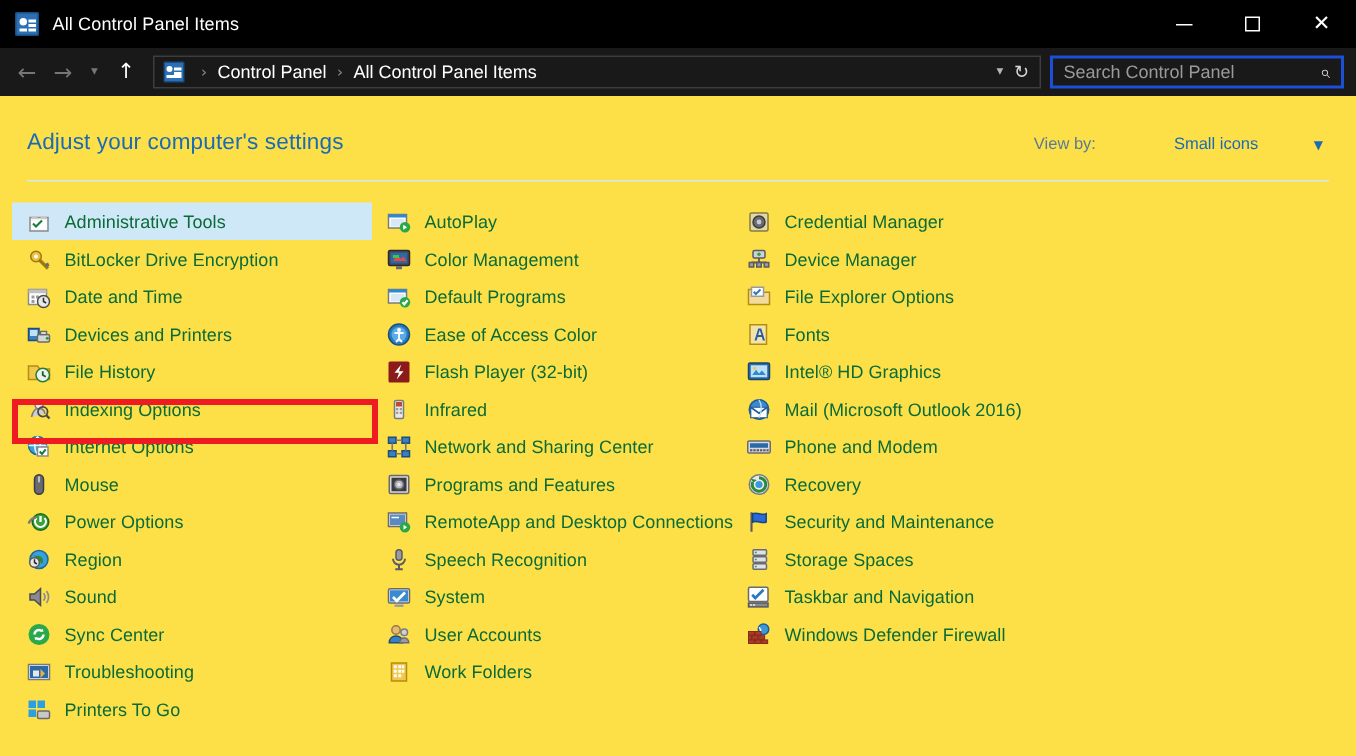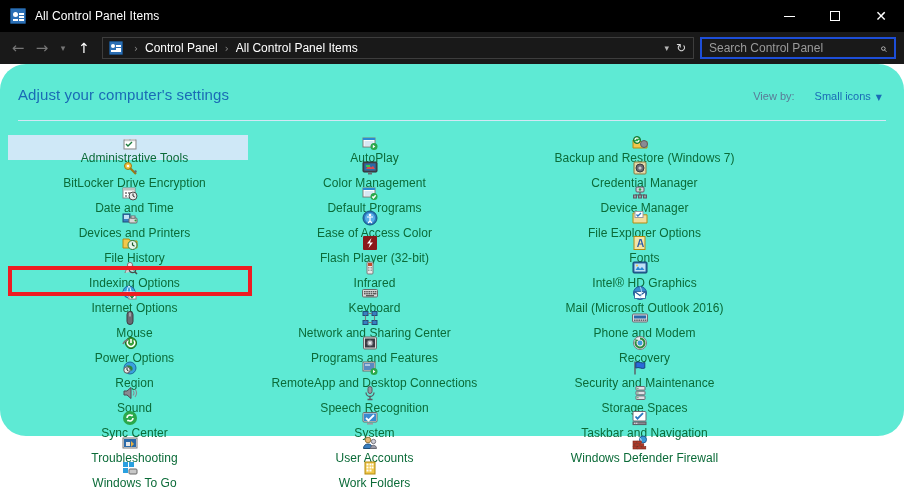--- a/index.html
+++ b/index.html
@@ -101,31 +101,31 @@
     color: #ffffff; font-size: 12px; font-family: "Liberation Sans", sans-serif;
     min-width: 0;
   }
   .search-input::placeholder { color: #9a9a9a; opacity: 1; }
   .search-icon {
     color: #d8d8d8; font-size: 12px; padding: 0 3px;
     font-family: "DejaVu Sans", sans-serif; transform: scaleX(-1);
   }
 
   
-  .content { background: #5eead4; height: 372px; position: relative; border-radius: 26px; }
+  .content { background: #fde047; height: 440px; position: relative; }
 
   .header-row {
     display: flex; align-items: baseline;
     padding: 22px 22px 0 18px;
   }
   .page-title {
     color: #1a6bb5; font-size: 15px; letter-spacing: .1px;
   }
   .viewby {
-    margin-left: auto; display: flex; align-items: baseline;
+    margin-left: auto; display: flex; align-items: baseline; gap: 32px;
   }
   .viewby-label { color: #5a7a96; font-size: 11px; margin-right: 8px; }
   .viewby-value { color: #1a6bb5; font-size: 11px; padding-left: 12px; }
   .viewby-caret {
     color: #1a6bb5; font-size: 8px; margin-left: 5px;
     font-family: "DejaVu Sans", sans-serif;
   }
 
   .divider {
     height: 1px; background: #d3e7f5;
@@ -133,21 +133,21 @@
   }
 
   .columns {
     display: flex; padding: 14px 0 0 8px; position: relative;
   }
   .col { width: 240px; flex: none; }
   .col.wide { width: 300px; }
 
   .cp-item {
     display: flex; align-items: center;
-    height: 25px; padding-left: 10px; padding-right: 6px; flex-direction: column;
+    height: 25px; padding-left: 10px; padding-right: 6px;
   }
   .cp-item.selected { background: #cfe8f7; }
   .cp-label {
     color: #0b6b38; font-size: 12px; white-space: nowrap;
     margin-left: 9px; letter-spacing: .05px;
   }
   .cp-icon {
     width: 16px; height: 16px; flex: none; position: relative;
     font-size: 13px; line-height: 16px; text-align: center;
     font-family: "DejaVu Sans", sans-serif;
@@ -373,21 +373,21 @@
           <span class="cp-icon">
             <svg width="16" height="16" viewBox="0 0 16 16">
               <g fill="#2aa0e0">
                 <rect x="1" y="2" width="5" height="5"></rect>
                 <rect x="7" y="2" width="5" height="5"></rect>
                 <rect x="1" y="8" width="5" height="5"></rect>
               </g>
               <rect x="7" y="9" width="8" height="5" rx="1" fill="#c8c8c8" stroke="#6a6a6a"></rect>
             </svg>
           </span>
-          <span class="cp-label">Windows To Go</span>
+          <span class="cp-label">Printers To Go</span>
         </div>
       </div>
     <div class="col">
         <div class="cp-item">
           <span class="cp-icon">
             <svg width="16" height="16" viewBox="0 0 16 16">
               <rect x="1" y="3" width="12" height="9" fill="#fff" stroke="#7a7a7a"></rect>
               <rect x="1" y="3" width="12" height="2" fill="#2a8ad4"></rect>
               <rect x="2.5" y="6" width="9" height="5" fill="#d8e8f4"></rect>
               <circle cx="12" cy="11.5" r="3.5" fill="#2aa84a"></circle>
@@ -447,42 +447,20 @@
               <rect x="6" y="3" width="4" height="3" fill="#c04a2a"></rect>
               <g fill="#9a9a9a">
                 <rect x="6" y="7" width="1.5" height="1.5"></rect>
                 <rect x="8.5" y="7" width="1.5" height="1.5"></rect>
                 <rect x="6" y="9.5" width="1.5" height="1.5"></rect>
                 <rect x="8.5" y="9.5" width="1.5" height="1.5"></rect>
               </g>
             </svg>
           </span>
           <span class="cp-label">Infrared</span>
-        </div>
-        <div class="cp-item">
-          <span class="cp-icon">
-            <svg width="16" height="16" viewBox="0 0 16 16">
-              <rect x="0.5" y="4.5" width="15" height="7.5" rx="1" fill="#d8d8d8" stroke="#6a6a6a"></rect>
-              <g fill="#5a5a5a">
-                <rect x="2" y="6" width="1.6" height="1.4"></rect>
-                <rect x="4.2" y="6" width="1.6" height="1.4"></rect>
-                <rect x="6.4" y="6" width="1.6" height="1.4"></rect>
-                <rect x="8.6" y="6" width="1.6" height="1.4"></rect>
-                <rect x="10.8" y="6" width="1.6" height="1.4"></rect>
-                <rect x="13" y="6" width="1.4" height="1.4"></rect>
-                <rect x="2" y="8" width="1.6" height="1.4"></rect>
-                <rect x="4.2" y="8" width="1.6" height="1.4"></rect>
-                <rect x="6.4" y="8" width="1.6" height="1.4"></rect>
-                <rect x="8.6" y="8" width="1.6" height="1.4"></rect>
-                <rect x="10.8" y="8" width="3.6" height="1.4"></rect>
-                <rect x="4" y="10" width="8" height="1.4"></rect>
-              </g>
-            </svg>
-          </span>
-          <span class="cp-label">Keyboard</span>
         </div>
         <div class="cp-item">
           <span class="cp-icon">
             <svg width="16" height="16" viewBox="0 0 16 16">
               <g fill="#3a7fc1" stroke="#1f4d78">
                 <rect x="1" y="1.5" width="5" height="4"></rect>
                 <rect x="10" y="1.5" width="5" height="4"></rect>
                 <rect x="1" y="10.5" width="5" height="4"></rect>
                 <rect x="10" y="10.5" width="5" height="4"></rect>
               </g>
@@ -559,31 +537,20 @@
                 <rect x="10" y="6.5" width="1.5" height="2"></rect>
                 <rect x="4.5" y="9.5" width="2" height="2"></rect>
                 <rect x="7.5" y="9.5" width="2" height="2"></rect>
               </g>
             </svg>
           </span>
           <span class="cp-label">Work Folders</span>
         </div>
       </div>
     <div class="col wide">
-        <div class="cp-item">
-          <span class="cp-icon">
-            <svg width="16" height="16" viewBox="0 0 16 16">
-              <path d="M1 5h5l1 1.5h8V13H1z" fill="#f2c84b" stroke="#b38c10"></path>
-              <circle cx="5" cy="5" r="3.5" fill="#2aa84a" stroke="#17702f"></circle>
-              <path d="M3 5a2 2 0 013.4-1.4M7 5a2 2 0 01-3.4 1.4" stroke="#fff" fill="none" stroke-width="1.2"></path>
-              <circle cx="12" cy="9" r="3.5" fill="#8a8a92" stroke="#5a5a62"></circle>
-            </svg>
-          </span>
-          <span class="cp-label">Backup and Restore (Windows 7)</span>
-        </div>
         <div class="cp-item">
           <span class="cp-icon">
             <svg width="16" height="16" viewBox="0 0 16 16">
               <rect x="2" y="2" width="12" height="12" rx="1" fill="#e0d8a8" stroke="#8a7a3a"></rect>
               <circle cx="8" cy="8" r="4" fill="#6a6a72" stroke="#3a3a42"></circle>
               <circle cx="8" cy="8" r="1.6" fill="#c8c8d0"></circle>
             </svg>
           </span>
           <span class="cp-label">Credential Manager</span>
         </div>

